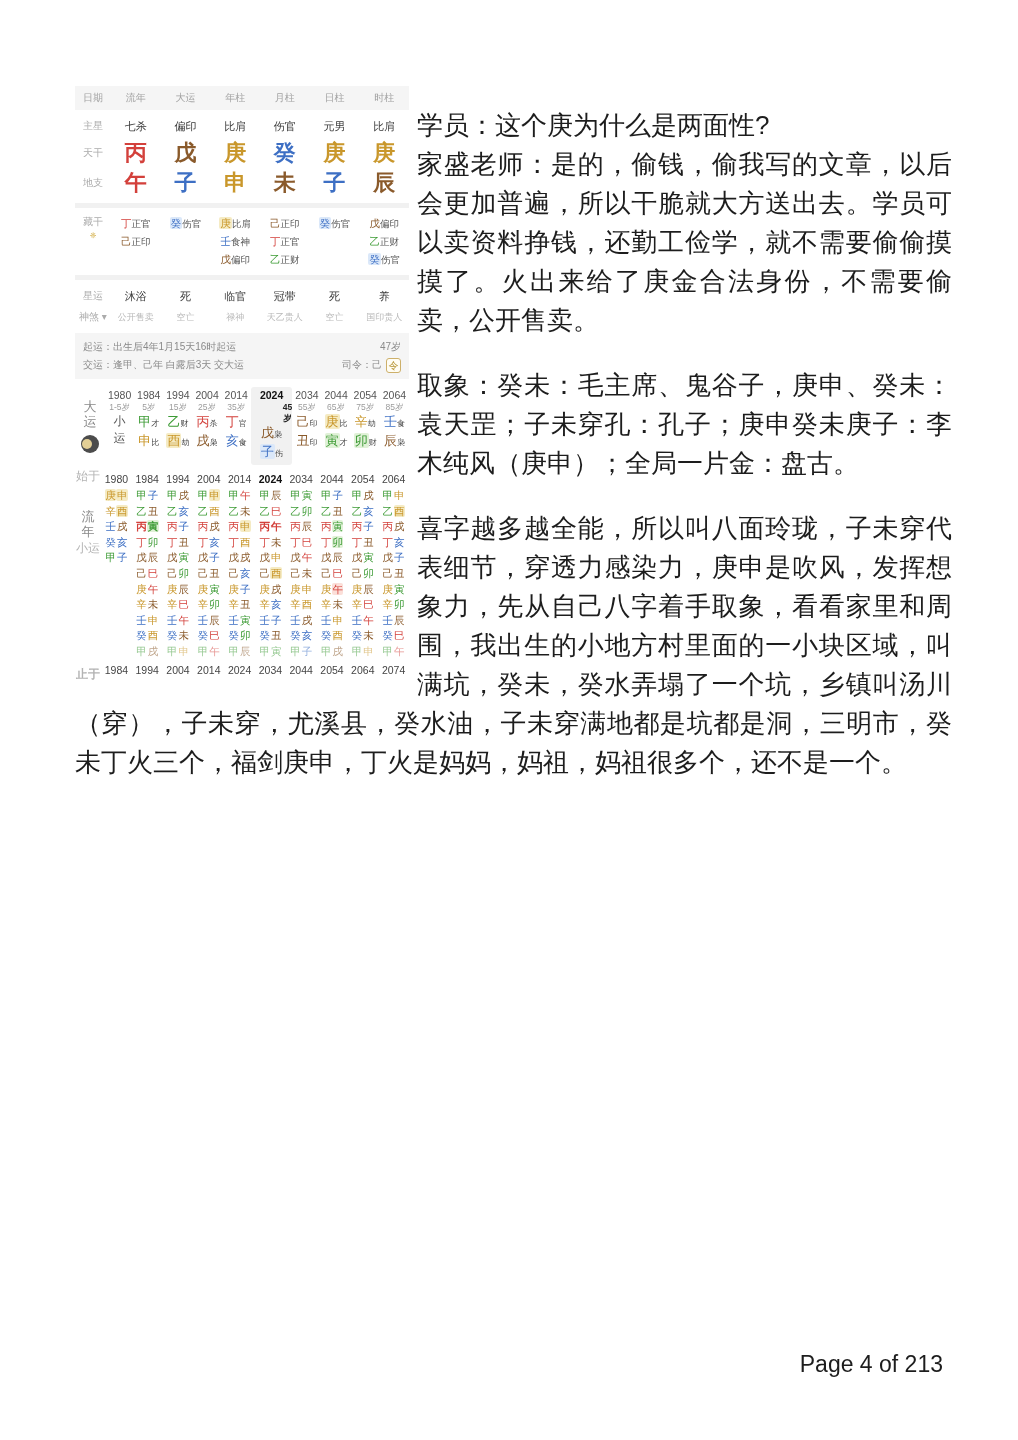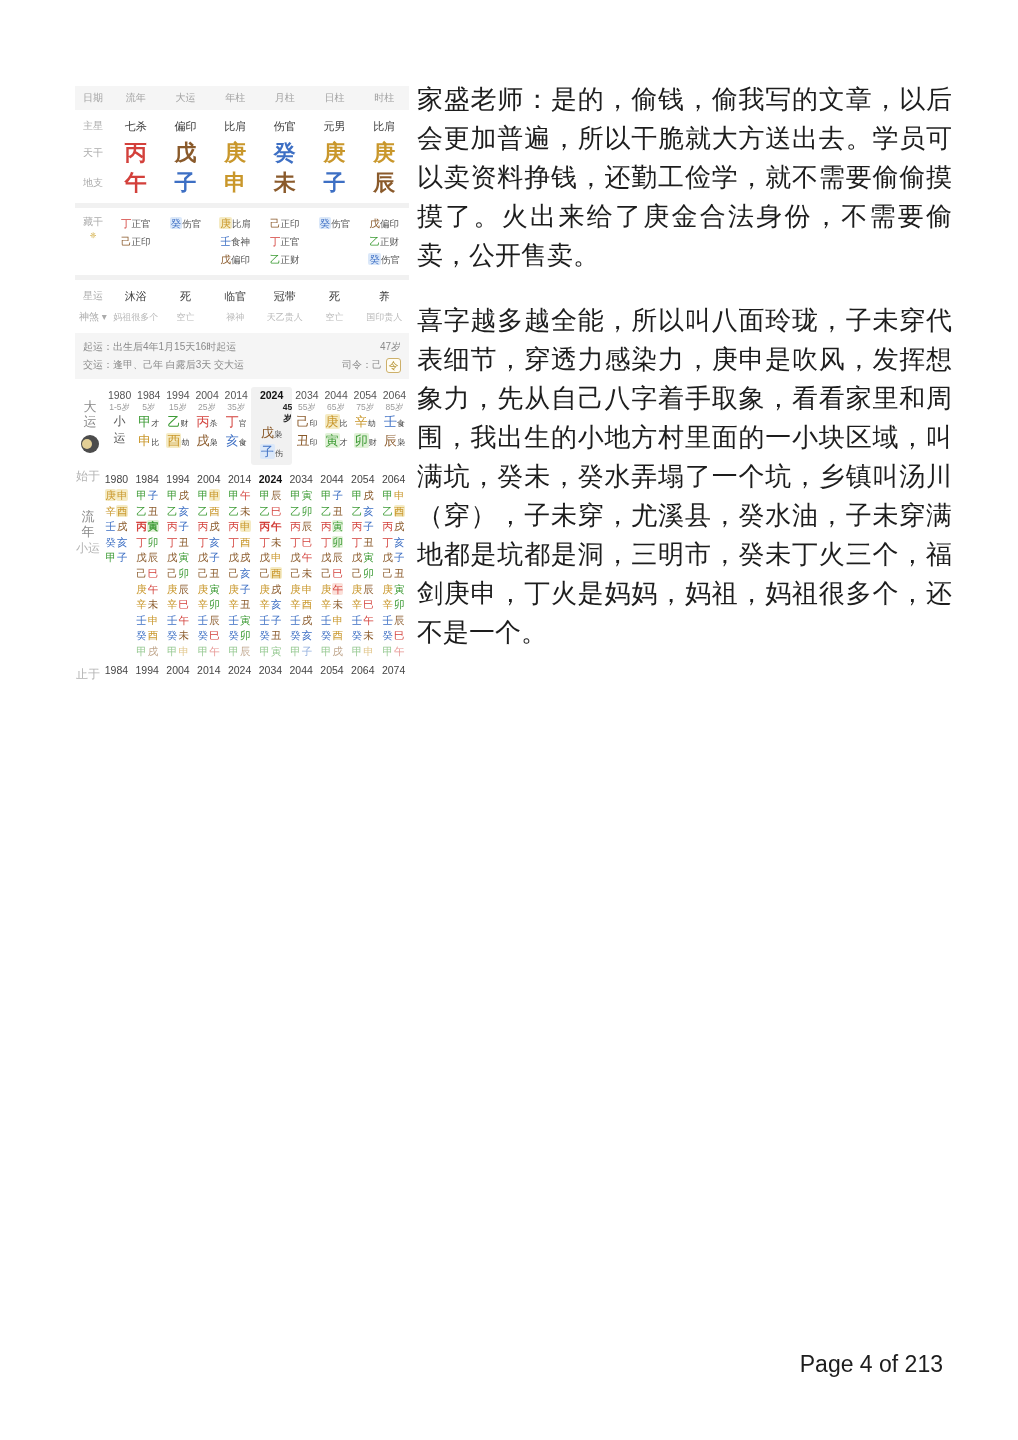--- a/index.html
+++ b/index.html
@@ -151,21 +151,21 @@
         <span class="rowlab">星运</span>
         <span class="v">沐浴</span>
         <span class="v">死</span>
         <span class="v">临官</span>
         <span class="v">冠带</span>
         <span class="v">死</span>
         <span class="v">养</span>
       </div>
     <div class="grid7 ss" id="row-shensha">
         <span class="rowlab">神煞 ▾</span>
-        <span class="v">妈祖很多个</span>
+        <span class="v">公开售卖</span>
         <span class="v">空亡</span>
         <span class="v">禄神</span>
         <span class="v">天乙贵人</span>
         <span class="v">空亡</span>
         <span class="v">国印贵人</span>
       </div>
     <div class="qiyun">
       <div class="qrow">
         <span class="ql">起运：出生后4年1月15天16时起运</span>
         <span class="qr">47岁</span>
@@ -244,21 +244,21 @@
             <div class="gzl"><span style="color: rgb(61, 111, 196);">壬</span><span class="tag">食</span></div>
             <div class="gzl"><span style="color: rgb(138, 90, 43);">辰</span><span class="tag">枭</span></div>
           </div>
         </div>
     </div>
     <div class="liunian">
       <div class="lnrail">
         <span class="tiny" id="ln-start">始于</span>
         <div class="vlab" id="ln-vlab">流<br>年</div>
         <span class="tiny" id="ln-sub">小运</span>
-        <span class="tiny" id="ln-end" style="margin-top:auto;">止于</span>
+        <span class="tiny" id="ln-end" style="margin-top:auto;font-weight:bold;">止于</span>
       </div>
       <div class="lngrid" id="liunian-grid">
           <div class="lncol">
             <div class="yr">1980</div>
             <div class="lncell"><span class="gz-s" style="color: rgb(201, 151, 43); background: rgb(245, 235, 196);">庚</span><span class="gz-b" style="color: rgb(201, 151, 43); background: rgb(245, 235, 196);">申</span></div>
             <div class="lncell"><span class="gz-s" style="color: rgb(201, 151, 43);">辛</span><span class="gz-b" style="color: rgb(201, 151, 43); background: rgb(245, 235, 196);">酉</span></div>
             <div class="lncell"><span class="gz-s" style="color: rgb(61, 111, 196);">壬</span><span class="gz-b" style="color: rgb(138, 90, 43);">戌</span></div>
             <div class="lncell"><span class="gz-s" style="color: rgb(61, 111, 196);">癸</span><span class="gz-b" style="color: rgb(61, 111, 196);">亥</span></div>
             <div class="lncell"><span class="gz-s" style="color: rgb(61, 155, 53);">甲</span><span class="gz-b" style="color: rgb(61, 111, 196);">子</span></div>
             <div class="lncell"></div>
@@ -402,21 +402,23 @@
             <div class="lncell"><span class="gz-s" style="color: rgb(61, 111, 196);">壬</span><span class="gz-b" style="color: rgb(138, 90, 43);">辰</span></div>
             <div class="lncell"><span class="gz-s" style="color: rgb(61, 111, 196);">癸</span><span class="gz-b" style="color: rgb(211, 64, 59);">巳</span></div>
             <div class="lncell dim"><span class="gz-s" style="color: rgb(61, 155, 53);">甲</span><span class="gz-b" style="color: rgb(211, 64, 59);">午</span></div>
             <div class="endyr">2074</div>
           </div>
         </div>
     </div>
   </div>
 
   <div id="paragraphs">
+      <p class="gap">学员：这个庚为什么是两面性?</p>
       <p>家盛老师：是的，偷钱，偷我写的文章，以后会更加普遍，所以干脆就大方送出去。学员可以卖资料挣钱，还勤工俭学，就不需要偷偷摸摸了。火出来给了庚金合法身份，不需要偷卖，公开售卖。</p>
+      <p class="gap">取象：癸未：毛主席、鬼谷子，庚申、癸未：袁天罡；子未穿孔：孔子；庚申癸未庚子：李木纯风（庚申）；全局一片金：盘古。</p>
       <p class="gap">喜字越多越全能，所以叫八面玲珑，子未穿代表细节，穿透力感染力，庚申是吹风，发挥想象力，先从自己八字着手取象，看看家里和周围，我出生的小地方村里面的一小块区域，叫满坑，癸未，癸水弄塌了一个坑，乡镇叫汤川（穿），子未穿，尤溪县，癸水油，子未穿满地都是坑都是洞，三明市，癸未丁火三个，福剑庚申，丁火是妈妈，妈祖，妈祖很多个，还不是一个。</p>
     </div>
   <div style="clear:both;"></div>
 </div>
 
 <div class="footer">
   <span>Page 4 of 213</span>
 </div>
 
 </body></html>

